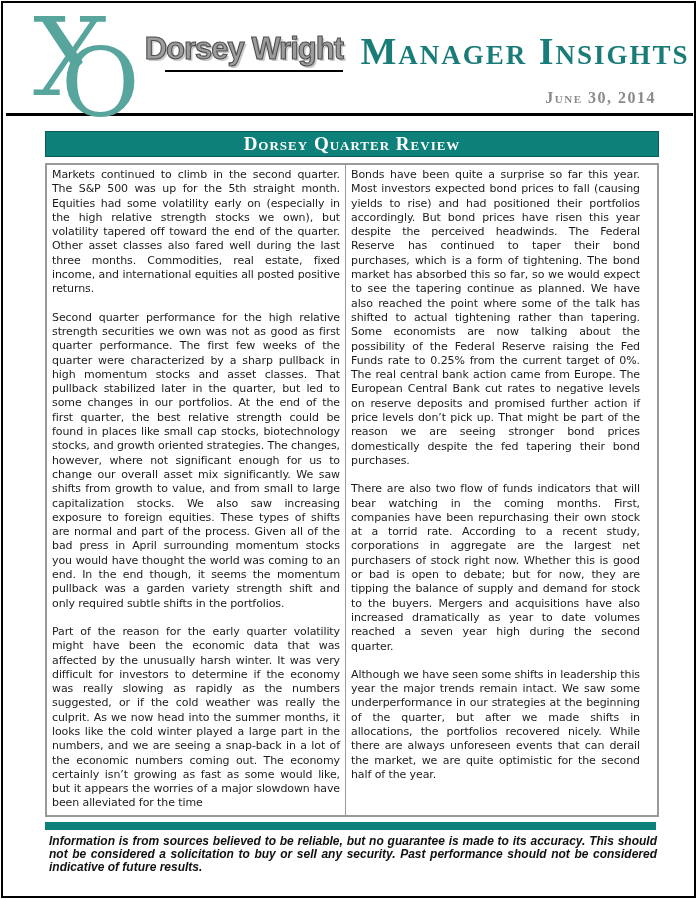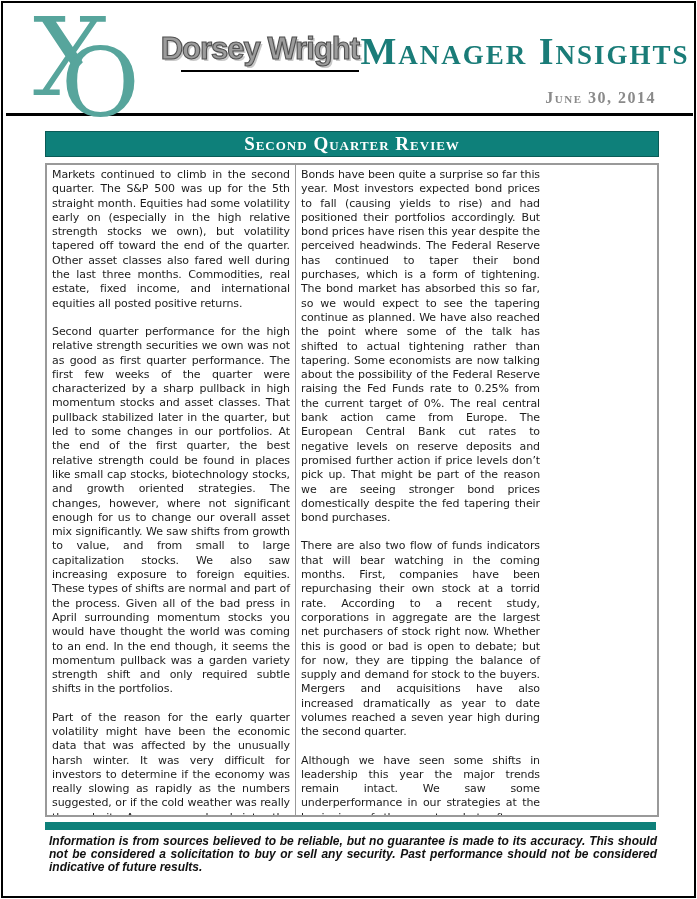--- a/index.html
+++ b/index.html
@@ -11,38 +11,38 @@
   *{margin:0;padding:0;box-sizing:border-box;}
   html,body{width:697px;height:899px;background:#fff;font-family:"DejaVu Sans",sans-serif;}
   .page{position:absolute;left:1px;top:1px;width:695px;height:897px;border:2px solid #000;background:#fff;overflow:hidden;}
 
   
   .header{position:absolute;left:0;top:0;width:100%;height:113px;}
   .logo{position:absolute;left:36px;top:18px;width:270px;height:96px;}
   .logo-x{position:absolute;left:-6px;top:-17px;font-family:"DejaVu Serif",serif;font-size:108px;line-height:1;color:var(--logo-teal);z-index:1;}
   .logo-o-mask{position:absolute;left:34px;top:36px;width:46px;height:58px;background:#fff;border-radius:50%;z-index:2;}
   .logo-o{position:absolute;left:22px;top:14px;font-family:"DejaVu Serif",serif;font-size:96px;line-height:1;color:var(--logo-teal);z-index:3;}
-  .logo-text{position:absolute;left:98px;top:10px;width:206px;text-align:right;z-index:4;margin-left:16px;}
+  .logo-text{position:absolute;left:98px;top:10px;width:206px;text-align:right;z-index:4;}
   .logo-name{font-family:"Liberation Sans",sans-serif;font-weight:700;font-size:31px;letter-spacing:-1px;color:#9c9c9c;-webkit-text-stroke:1.1px #4f4f4f;text-shadow:2px 2px 0 #c9c9c9;white-space:nowrap;}
   .logo-associates{font-family:"Liberation Sans",sans-serif;font-weight:700;font-style:italic;font-size:16px;color:#0f8a82;margin-top:2px;}
   .logo-rule{height:2px;background:#000;margin:3px 0 2px 28px;}
   .logo-division{font-family:"Liberation Sans",sans-serif;font-weight:700;font-style:italic;font-size:19px;color:#000;white-space:nowrap;}
 
   .masthead-title{position:absolute;left:340px;top:26px;width:340px;text-align:center;font-family:"Liberation Serif",serif;font-weight:700;font-variant:small-caps;font-size:38px;letter-spacing:2px;color:var(--masthead-teal);white-space:nowrap;margin-left:12px;}
   .issue-date{position:absolute;right:38px;top:86px;font-family:"Liberation Serif",serif;font-weight:700;font-variant:small-caps;font-size:16px;letter-spacing:1.5px;color:var(--date-gray);white-space:nowrap;}
 
   .header-rule{position:absolute;left:3px;top:110px;width:687px;height:3px;background:#000;}
 
   
   .section-bar{position:absolute;left:42px;top:128px;width:614px;height:26px;background:var(--teal);border:1px solid #0a5b57;display:flex;align-items:center;justify-content:center;}
   .section-title{font-family:"Liberation Serif",serif;font-weight:700;font-variant:small-caps;font-size:19px;letter-spacing:1px;color:#fff;white-space:nowrap;}
 
   
   .content-box{position:absolute;left:42px;top:160px;width:614px;height:654px;border:2px solid #999;background:#fff;display:flex;overflow:hidden;}
-  .col{width:249px;padding:3px 5px 0 5px;font-size:11px;line-height:14.3px;text-align:justify;color:#1c1c1c;letter-spacing:-0.1px;overflow:hidden;}
+  .col{width:299px;padding:3px 5px 0 5px;font-size:11px;line-height:14.3px;text-align:justify;color:#1c1c1c;letter-spacing:-0.1px;overflow:hidden;}
   .col-left{border-right:1px solid #999;}
   .col p{margin:0 0 14px 0;}
 
   
   .bottom-bar{position:absolute;left:42px;top:819px;width:611px;height:8px;background:var(--teal);}
   .disclaimer{position:absolute;left:46px;top:832px;width:608px;font-family:"Liberation Sans",sans-serif;font-style:italic;font-weight:700;font-size:12px;line-height:13px;text-align:justify;color:#111;}
 </style>
 </head>
 <body>
 
@@ -58,21 +58,21 @@
         <div class="logo-rule"></div>
       </div>
     </div>
     <div class="masthead-title">Manager Insights</div>
     <div class="issue-date">June 30, 2014</div>
   </div>
 
   <div class="header-rule"></div>
 
   <div class="section-bar">
-    <span class="section-title">Second Quarter Review</span>
+    <span class="section-title">Dorsey Quarter Review</span>
   </div>
 
   <div class="content-box">
     <div class="col col-left">
       <p>Markets continued to climb in the second quarter.  The S&amp;P 500 was up for the 5th straight month.  Equities had some volatility early on (especially in the high relative strength stocks we own), but volatility tapered off toward the end of the quarter.  Other asset classes also fared well during the last three months.  Commodities, real estate, fixed income, and international equities all posted positive returns.</p>
       <p>Second quarter performance for the high relative strength securities we own was not as good as first quarter performance.  The first few weeks of the quarter were characterized by a sharp pullback in high momentum stocks and asset classes.  That pullback stabilized later in the quarter, but led to some changes in our portfolios.  At the end of the first quarter, the best relative strength could be found in places like small cap stocks, biotechnology stocks, and growth oriented strategies.  The changes, however, where not significant enough for us to change our overall asset mix significantly.  We saw shifts from growth to value, and from small to large capitalization stocks.  We also saw increasing exposure to foreign equities.  These types of shifts are normal and part of the process.  Given all of the bad press in April surrounding momentum stocks you would have thought the world was coming to an end.  In the end though, it seems the momentum pullback was a garden variety strength shift and only required subtle shifts in the portfolios.</p>
       <p>Part of the reason for the early quarter volatility might have been the economic data that was affected by the unusually harsh winter.  It was very difficult for investors to determine if the economy was really slowing as rapidly as the numbers suggested, or if the cold weather was really the culprit.  As we now head into the summer months, it looks like the cold winter played a large part in the numbers, and we are seeing a snap-back in a lot of the economic numbers coming out.  The economy certainly isn’t growing as fast as some would like, but it appears the worries of a major slowdown have been alleviated for the time</p>
     </div>
     <div class="col col-right">
       <p>Bonds have been quite a surprise so far this year.  Most investors expected bond prices to fall (causing yields to rise) and had positioned their portfolios accordingly.  But bond prices have risen this year despite the perceived headwinds.  The Federal Reserve has continued to taper their bond purchases, which is a form of tightening.  The bond market has absorbed this so far, so we would expect to see the tapering continue as planned.  We have also reached the point where some of the talk has shifted to actual tightening rather than tapering.  Some economists are now talking about the possibility of the Federal Reserve raising the Fed Funds rate to 0.25% from the current target of 0%.  The real central bank action came from Europe.  The European Central Bank cut rates to negative levels on reserve deposits and promised further action if price levels don’t pick up.  That might be part of the reason we are seeing stronger bond prices domestically despite the fed tapering their bond purchases.</p>

